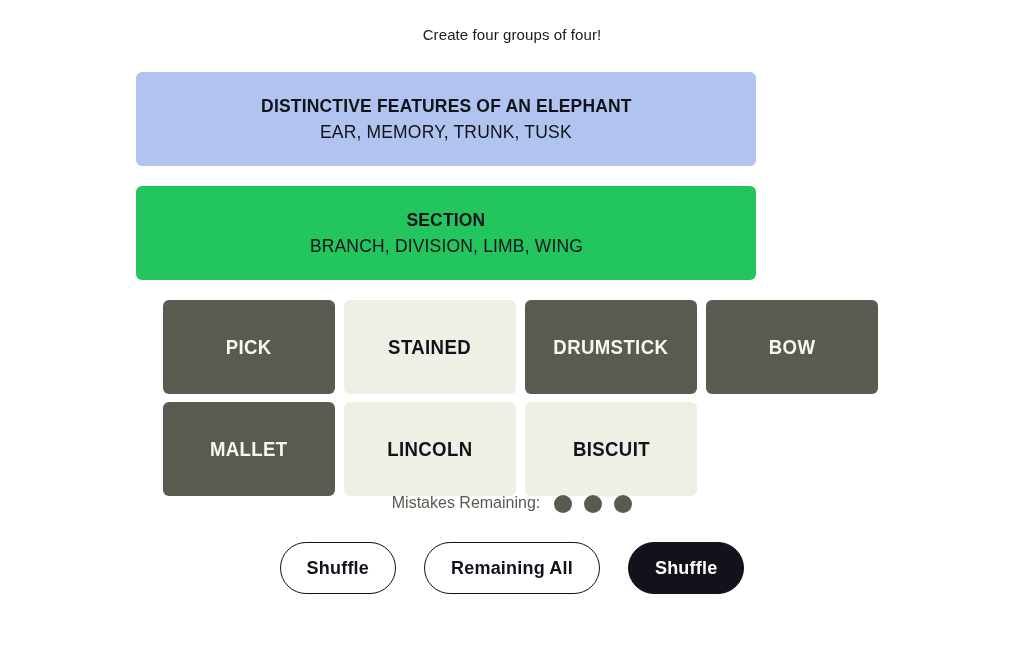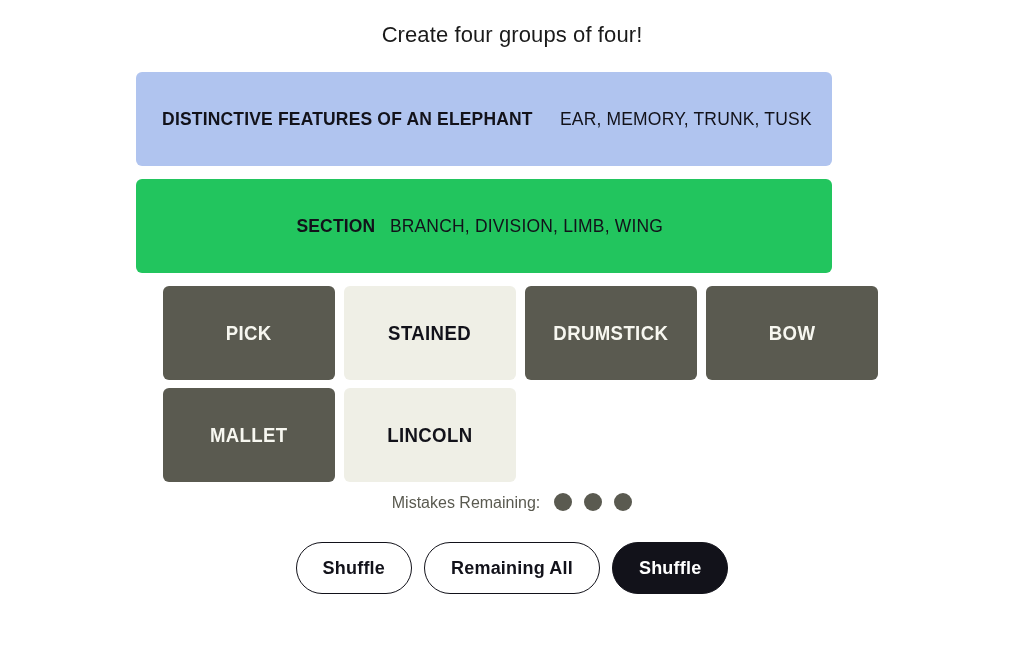--- a/index.html
+++ b/index.html
@@ -19,45 +19,45 @@
     background: #ffffff;
   }
 
   
   .headline {
     position: absolute;
     top: 23px;
     left: 0;
     width: 1024px;
     text-align: center;
-    font-size: 22px;
+    font-size: 15px;
     font-weight: 400;
     color: #1a1a1a;
     letter-spacing: 0.1px;
     line-height: 24px;
   }
 
   
   .board {
     position: absolute;
     top: 72px;
     left: 136px;
     width: 716px;
   }
 
   
   .solved-row {
-    width: 696px;
+    width: 620px;
     height: 94px;
     border-radius: 6px;
     display: flex;
-    flex-direction: row;
-    align-items: center;
-    justify-content: center;
-    margin-bottom: 13px;
+    flex-direction: column;
+    align-items: center;
+    justify-content: center;
+    margin-bottom: 20px;
     color: #12121a;
   }
 
   .solved-title {
     font-family: "Liberation Sans Narrow", "Liberation Sans", sans-serif;
     font-weight: 700;
     font-size: 19px;
     letter-spacing: 0.2px;
     text-transform: uppercase;
     line-height: 26px;
@@ -112,21 +112,21 @@
   .tile.selected { background: #5a5a50; }
   .tile.selected .tile-label { color: #f7f7f0; }
 
   
   .mistakes {
     position: absolute;
     top: 493px;
     left: 0;
     width: 1024px;
     display: flex;
-    align-items: flex-start;
+    align-items: flex-end;
     justify-content: center;
     gap: 14px;
   }
 
   .mistakes-label {
     font-size: 16px;
     color: #5a5a50;
     font-weight: 400;
     line-height: 20px;
   }
@@ -146,21 +146,21 @@
 
   
   .actions {
     position: absolute;
     top: 542px;
     left: 0;
     width: 1024px;
     display: flex;
     align-items: flex-start;
     justify-content: center;
-    gap: 12px;
+    gap: 28px;
   }
 
   .btn {
     height: 52px;
     border-radius: 26px;
     display: inline-flex;
     align-items: center;
     justify-content: center;
     padding: 0 26px;
     font-family: "Liberation Sans Narrow", "Liberation Sans", sans-serif;
@@ -212,20 +212,23 @@
         </div>
         <div class="tile selected">
           <span class="tile-label">BOW</span>
         </div>
         <div class="tile selected">
           <span class="tile-label">MALLET</span>
         </div>
         <div class="tile unselected">
           <span class="tile-label">LINCOLN</span>
         </div>
+        <div class="tile unselected">
+          <span class="tile-label">BISCUIT</span>
+        </div>
       </div>
 
   </div>
 
   <div class="mistakes">
     <span class="mistakes-label">Mistakes Remaining:</span>
     <span class="dots" id="dots">
         <span class="dot" style="background: rgb(90, 90, 80);"></span>
         <span class="dot" style="background: rgb(90, 90, 80);"></span>
         <span class="dot" style="background: rgb(90, 90, 80);"></span>

